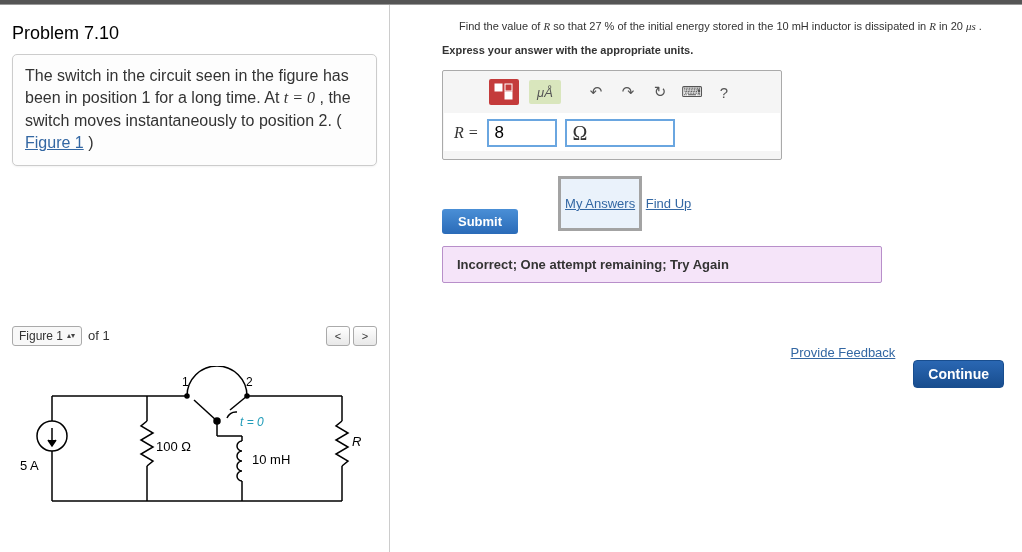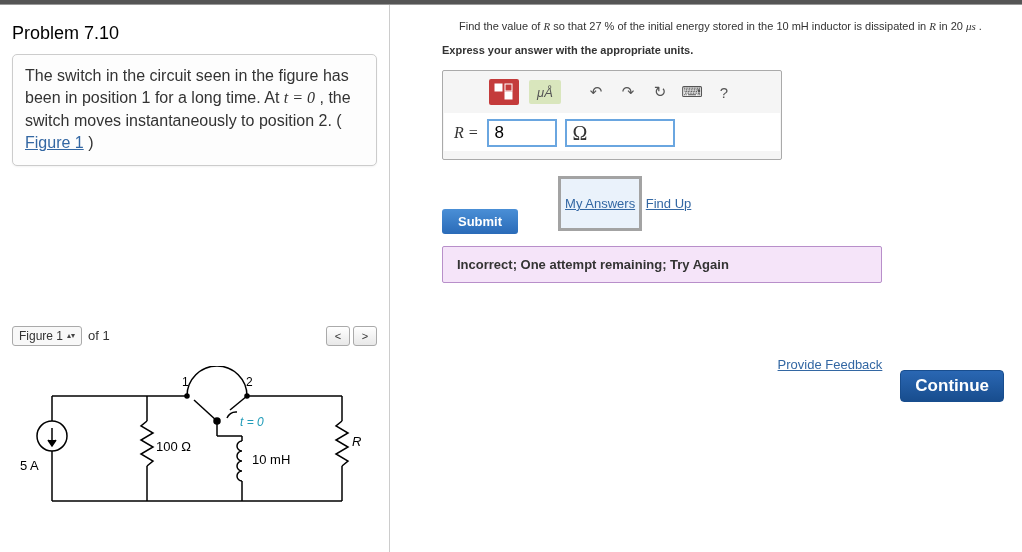--- a/index.html
+++ b/index.html
@@ -217,31 +217,31 @@
     border: 1px solid #b88fca;
     background: #f5e4f9;
     padding: 10px 14px;
     border-radius: 2px;
     font-weight: bold;
     color: #333;
   }
   .footer-row {
     position: absolute;
     right: 18px;
-    bottom: 150px;
+    bottom: 164px;
     display: flex;
     gap: 18px;
     align-items: center;
   }
   .continue-btn {
     background: linear-gradient(#2a67b3,#184d8e);
     color: #fff;
     border: 1px solid #184d8e;
     padding: 5px 14px;
-    font-size: 17px;
+    font-size: 14px;
     font-weight: bold;
     border-radius: 4px;
     cursor: pointer;
     margin-top: 43px;
   }
   .pf-link {
     color: #3367a3;
     text-decoration: underline;
     font-size: 13px;
     cursor: pointer;

